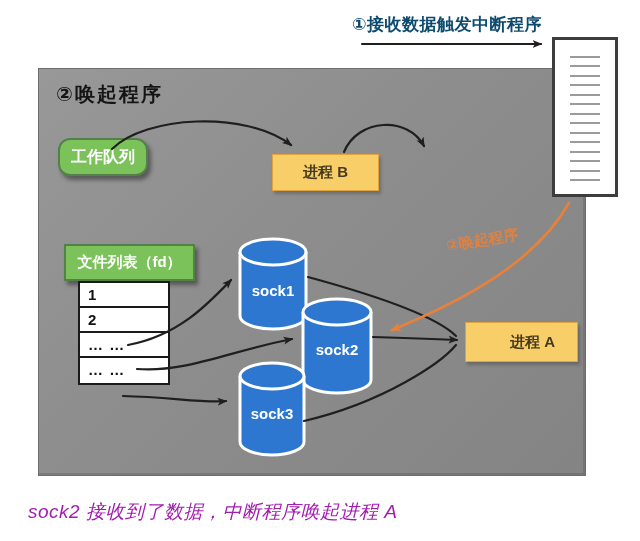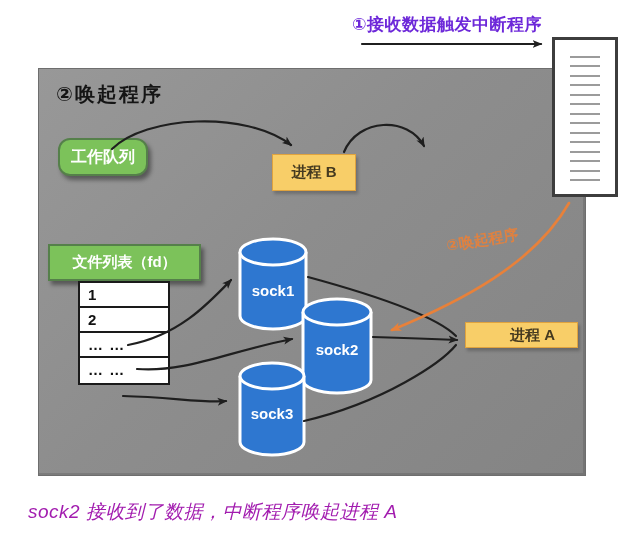--- a/index.html
+++ b/index.html
@@ -13,21 +13,21 @@
     height: 541px;
     background: #ffffff;
     overflow: hidden;
   }
   
   .step1-label {
     position: absolute;
     left: 352px; top: 13px;
     font-size: 17px;
     font-weight: bold;
-    color: #6d28d9;
+    color: #0c4a6e;
     letter-spacing: 0.5px;
     z-index: 5;
   }
   
   .kernel {
     position: absolute;
     left: 38px; top: 68px;
     width: 548px; height: 408px;
     background: linear-gradient(135deg, #989898 0%, #8d8d8d 45%, #848484 100%);
     border: 1px solid #6e6e6e;
@@ -74,24 +74,24 @@
     display: flex; align-items: center; justify-content: center;
     background: #f8ce68;
     border: 1.5px solid #e0a33e;
     box-shadow: 2px 3px 3px rgba(0,0,0,0.22);
     color: #453a20;
     font-weight: bold;
     font-size: 15px;
     z-index: 3;
   }
   .work-queue   { left: 58px;  top: 138px; width: 90px;  height: 38px; font-size: 16px; border-radius: 12px; }
-  .fd-header    { left: 48px;  top: 244px; width: 153px; height: 37px; font-size: 15px; }
-  .proc-b { left: 272px; top: 154px; width: 84px; height: 37px; }
+  .fd-header    { left: 64px;  top: 244px; width: 131px; height: 37px; font-size: 15px; }
+  .proc-b { left: 272px; top: 154px; width: 107px; height: 37px; }
   .proc-c { left: 395px; top: 154px; width: 97px;  height: 37px; }
-  .proc-a { left: 465px; top: 322px; width: 113px; height: 26px; padding-left: 22px; }
+  .proc-a { left: 465px; top: 322px; width: 113px; height: 40px; padding-left: 22px; }
   
   .fd-table {
     position: absolute;
     left: 78px; top: 281px;
     width: 92px;
     background: #ffffff;
     border: 2px solid #1a1a1a;
     z-index: 3;
   }
   .fd-row {

